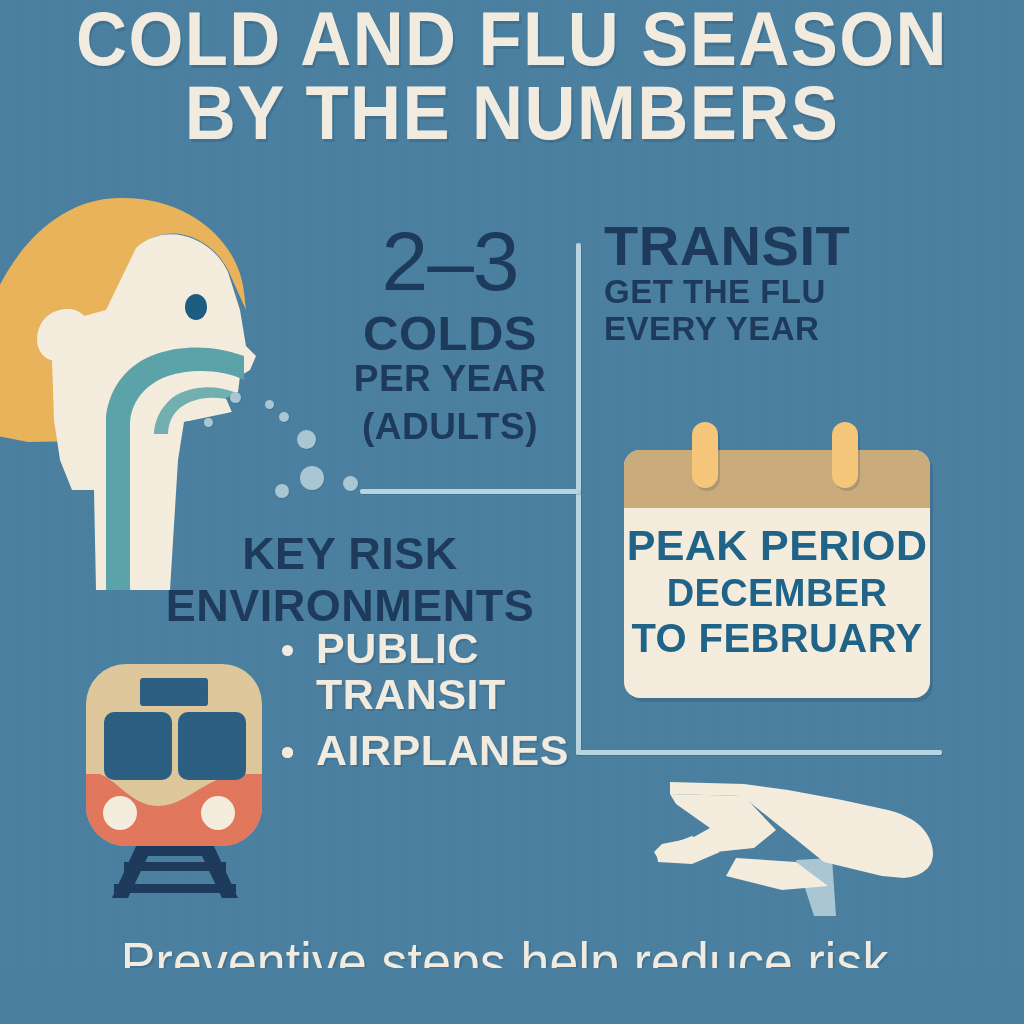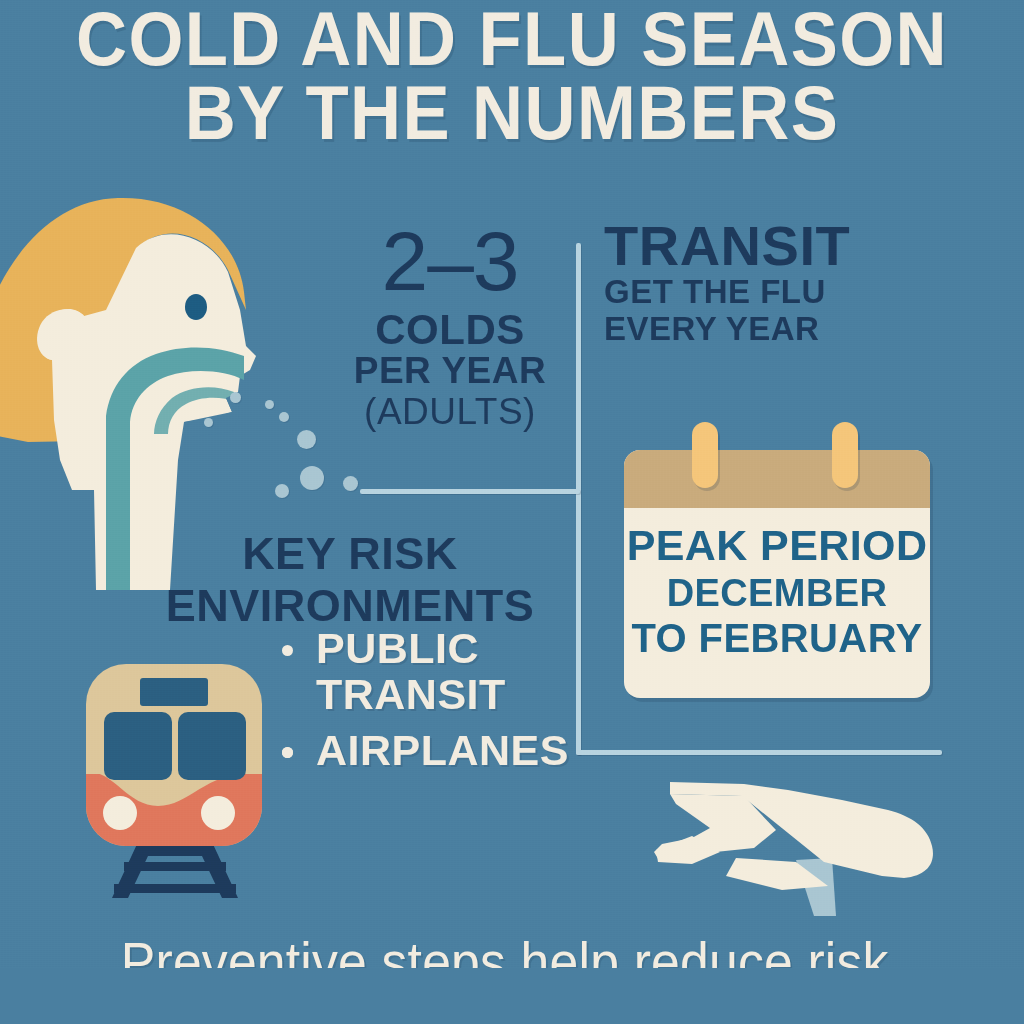--- a/index.html
+++ b/index.html
@@ -94,39 +94,40 @@
   }
   #stat-colds .big {
     display: block;
     font-size: 84px;
     font-weight: 400;
     line-height: 0.95;
     letter-spacing: -1px;
   }
   #stat-colds .l1 {
     display: block;
-    font-size: 42px;
+    font-size: 49px;
     font-weight: 700;
     line-height: 1.04;
     letter-spacing: 0.5px;
     margin-top: 6px;
   }
   #stat-colds .l2 {
     display: block;
     font-size: 37px;
     font-weight: 700;
     line-height: 1.1;
     letter-spacing: 0.5px;
   }
   #stat-colds .l3 {
     display: block;
     font-size: 37px;
-    font-weight: 400;
+    font-weight: 700;
     line-height: 1.1;
     letter-spacing: 0.5px;
+    margin-top: 8px;
   }
 
   
   #stat-flu {
     position: absolute;
     left: 604px;
     top: 218px;
     width: 368px;
     text-align: left;
     color: #1d3a5c;

